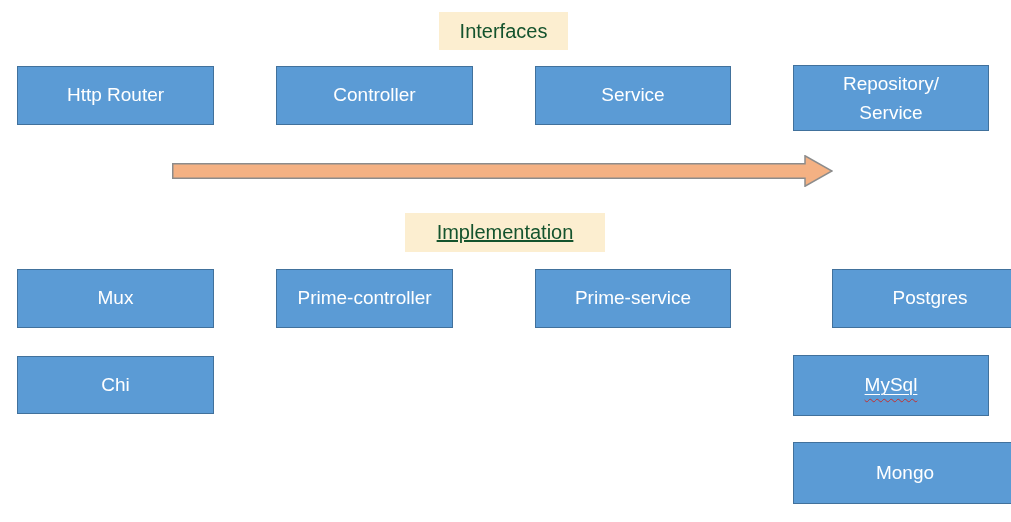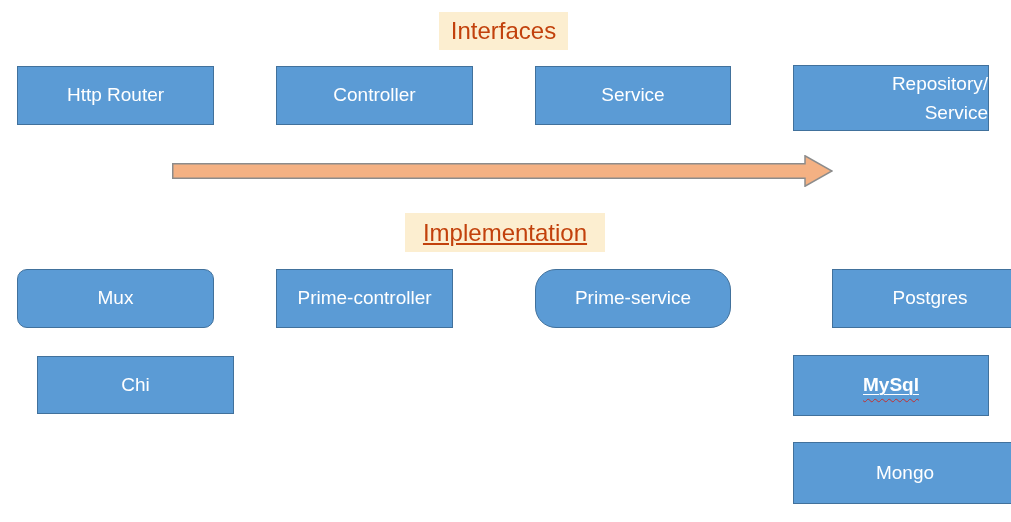--- a/index.html
+++ b/index.html
@@ -28,22 +28,22 @@
     box-sizing: border-box;
     line-height: 1.3;
   }
   .box.two-line {
     flex-direction: column;
     line-height: 1.55;
   }
   .section-label {
     position: absolute;
     background: #FCEED0;
-    color: #c2410c;
-    font-size: 24px;
+    color: #14532d;
+    font-size: 20px;
     display: flex;
     align-items: center;
     justify-content: center;
     box-sizing: border-box;
   }
   .flow-arrow {
     position: absolute;
     left: 172px;
     top: 155px;
     width: 661px;
@@ -55,38 +55,37 @@
     text-decoration-color: #ffffff;
     text-decoration-thickness: 1px;
     text-underline-offset: 3px;
   }
   .u-squiggle {
     text-decoration-line: underline;
     text-decoration-style: wavy;
     text-decoration-color: #C23030;
     text-decoration-thickness: 1px;
     text-underline-offset: 7px;
-    font-weight: bold;
   }
 
   
   #lbl-interfaces      { left: 439px; top: 12px;  width: 129px; height: 38px; }
   #lbl-implementation  { left: 405px; top: 213px; width: 200px; height: 39px; text-decoration: underline; }
 
   #box-http-router      { left: 17px;  top: 66px;  width: 197px; height: 59px; }
   #box-controller       { left: 276px; top: 66px;  width: 197px; height: 59px; }
   #box-service          { left: 535px; top: 66px;  width: 196px; height: 59px; }
-  #box-repository       { left: 793px; top: 65px;  width: 196px; height: 66px; align-items: flex-end; }
+  #box-repository       { left: 793px; top: 65px;  width: 196px; height: 66px; }
 
-  #box-mux              { left: 17px;  top: 269px; width: 197px; height: 59px; border-radius: 10px; }
+  #box-mux              { left: 17px;  top: 269px; width: 197px; height: 59px; }
   #box-prime-controller { left: 276px; top: 269px; width: 177px; height: 59px; }
-  #box-prime-service    { left: 535px; top: 269px; width: 196px; height: 59px; border-radius: 21px; }
+  #box-prime-service    { left: 535px; top: 269px; width: 196px; height: 59px; }
   #box-postgres         { left: 793px; top: 269px; width: 196px; height: 59px; margin-left: 39px; }
 
-  #box-chi              { left: 17px;  top: 356px; width: 197px; height: 58px; margin-left: 20px; }
+  #box-chi              { left: 17px;  top: 356px; width: 197px; height: 58px; }
   #box-mysql            { left: 793px; top: 355px; width: 196px; height: 61px; }
   #box-mongo            { left: 793px; top: 442px; width: 224px; height: 62px; }
 </style>
 </head>
 <body>
 
 <div id="canvas">
 
   <div class="section-label" id="lbl-interfaces">Interfaces</div>
 

